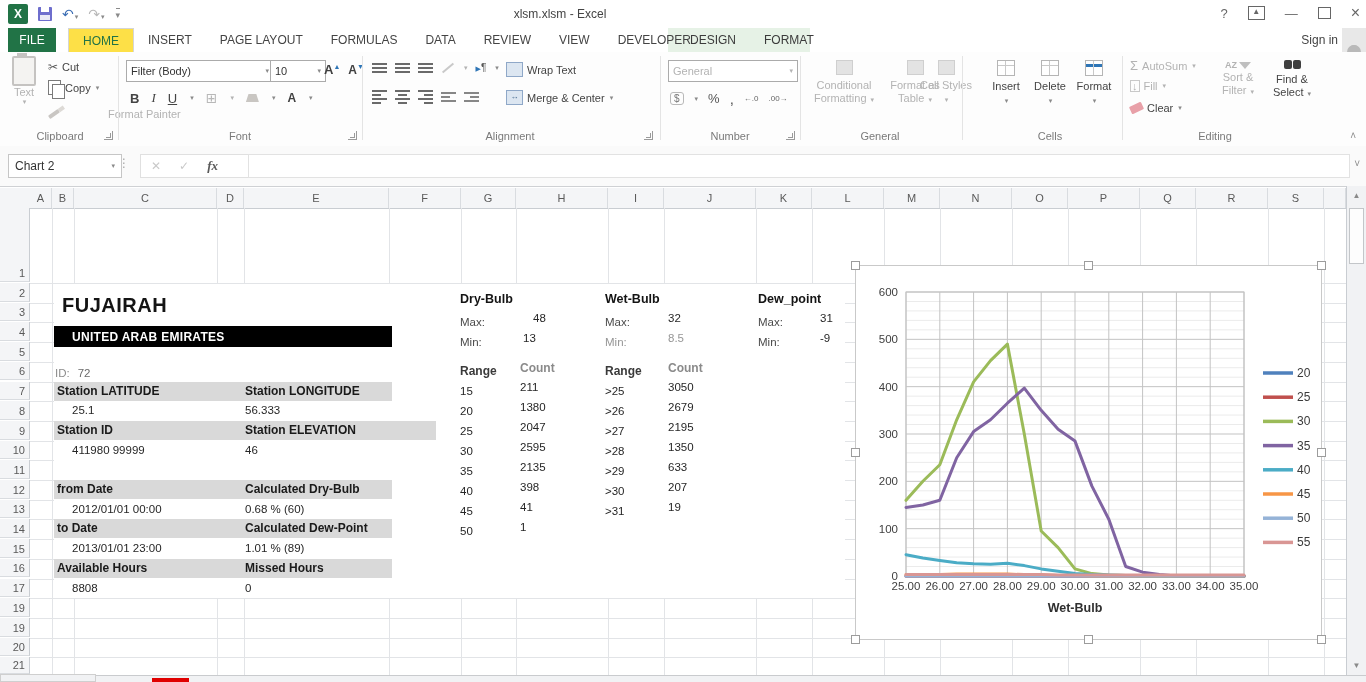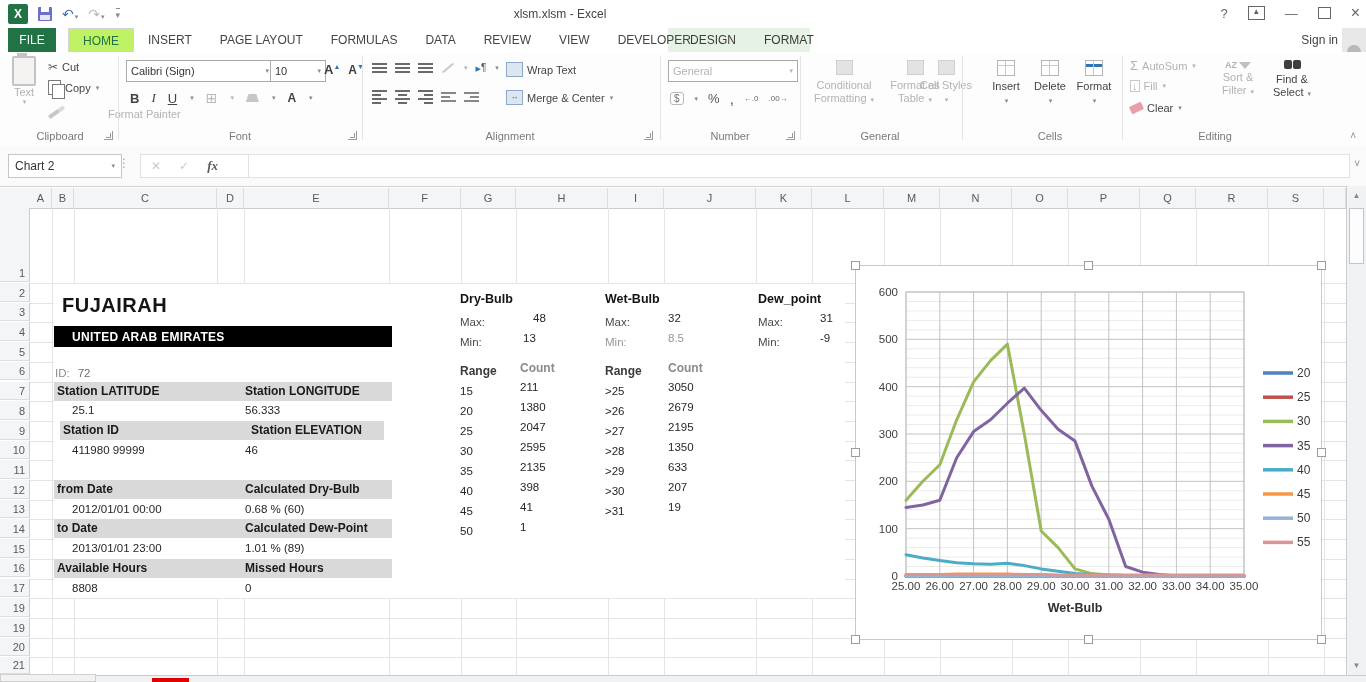--- a/index.html
+++ b/index.html
@@ -21,21 +21,21 @@
   .win-title{position:absolute;left:340px;top:7px;width:440px;text-align:center;font-size:12px;color:#444;}
   .win-controls{position:absolute;right:6px;top:4px;display:flex;align-items:center;gap:20px;color:#666;}
   .wc{font-size:13px;color:#666;}
   .wc-ribbon{width:15px;height:12px;border:1px solid #666;position:relative;font-size:8px;text-align:center;line-height:10px;color:#666;}
   .wc-restore{width:11px;height:10px;border:1px solid #666;position:relative;background:#fff;}
   .wc-restore:before{content:"";position:absolute;left:2px;top:-4px;width:10px;height:9px;border:1px solid #666;z-index:-1;}
   
   .tabrow{position:absolute;left:0;top:28px;width:1366px;height:24px;display:flex;align-items:stretch;z-index:1;}
   .tab-file{width:48px;margin-left:8px;background:#217346;color:#fff;font-size:12px;display:flex;align-items:center;justify-content:center;}
   .tab{padding:0 14px;font-size:12px;color:#444;display:flex;align-items:center;}
-  .tab.active{background:#bef264;color:#217346;border:1px solid #D5D5D5;border-bottom:none;}
+  .tab.active{background:#fde047;color:#217346;border:1px solid #D5D5D5;border-bottom:none;}
   .tab.ctx{color:#3B3B3B;}
   .signin{position:absolute;right:28px;top:33px;font-size:12px;color:#444;}
   .avatar{position:absolute;right:0;top:28px;width:24px;height:24px;background:#E8E8E8;display:flex;align-items:flex-end;justify-content:center;overflow:hidden;}
   .avatar-head{width:8px;height:8px;background:#B9B9B9;border-radius:50%;margin-bottom:-1px;}
   .avatar-body{width:14px;height:7px;background:#B9B9B9;border-radius:7px 7px 0 0;}
   
   .ribbon{position:absolute;left:0;top:52px;width:1366px;height:94px;background:#FDFDFD;border-bottom:1px solid #D5D5D5;z-index:1;font-size:11px;color:#444;}
   .vsep{position:absolute;top:4px;height:84px;width:1px;background:#E4E4E4;}
   .grp-label{position:absolute;top:78px;font-size:11px;color:#7A7A7A;text-align:center;}
   .launcher{position:absolute;top:79px;width:8px;height:8px;border-right:1px solid #9A9A9A;border-bottom:1px solid #9A9A9A;}
@@ -191,21 +191,21 @@
       </div>
     <div class="rb-item" style="left:48px;top:56px;gap:48px;">
         <span class="ic-brush"></span>
         <span class="muted">Format Painter</span>
       </div>
     <div class="grp-label" style="left:20px;width:80px;">Clipboard</div>
     <div class="launcher" style="left:104px;"></div>
     <div class="vsep" style="left:118px;"></div>
 
     <div class="fontbox" style="position:absolute;left:126px;top:8px;width:138px;">
-        <span>Calibri (Sign)</span>
+        <span>Filter (Body)</span>
         <span class="dd">▾</span>
       </div>
     <div class="fontbox" style="position:absolute;left:270px;top:8px;width:46px;">
         <span>10</span>
         <span class="dd">▾</span>
       </div>
     <div class="rb-item" style="left:324px;top:10px;gap:8px;">
       <span style="font-size:13px;font-weight:bold;color:#404040;">A<sup style="font-size:7px;color:#2E75B6;">▲</sup></span>
       <span style="font-size:12px;font-weight:bold;color:#404040;">A<sup style="font-size:7px;color:#2E75B6;">▼</sup></span>
     </div>
@@ -479,21 +479,21 @@
         <div class="sc banner" style="left: 54px; top: 140px; width: 338px; height: 21px;">UNITED ARAB EMIRATES</div>
         <div class="sc" style="left: 55px; top: 177px;"><div class="idlbl" style="display: inline;">ID:</div><div class="idval" style="display: inline;">72</div></div>
         <div class="sc trow-h" style="left: 54px; top: 195.5px; width: 338px; height: 19px; line-height: 19px;">
           <div style="position: absolute; left: 3px; top: 0px;">Station LATITUDE</div>
           <div style="position: absolute; left: 191px; top: 0px;">Station LONGITUDE</div>
         </div>
         <div class="sc trow-v" style="left: 54px; top: 215.2px; width: 338px; height: 19px; line-height: 19px;">
           <div style="position: absolute; left: 18px; top: 0px;">25.1</div>
           <div style="position: absolute; left: 191px; top: 0px;">56.333</div>
         </div>
-        <div class="sc trow-h" style="left: 60px; top: 234.9px; width: 324px; height: 19px; line-height: 19px; text-decoration: underline;">
+        <div class="sc trow-h" style="left: 54px; top: 234.9px; width: 382px; height: 19px; line-height: 19px; text-decoration: underline;">
           <div style="position: absolute; left: 3px; top: 0px;">Station ID</div>
           <div style="position: absolute; left: 191px; top: 0px;">Station ELEVATION</div>
         </div>
         <div class="sc trow-v" style="left: 54px; top: 254.6px; width: 338px; height: 19px; line-height: 19px;">
           <div style="position: absolute; left: 18px; top: 0px;">411980 99999</div>
           <div style="position: absolute; left: 191px; top: 0px;">46</div>
         </div>
         <div class="sc trow-h" style="left: 54px; top: 294px; width: 338px; height: 19px; line-height: 19px;">
           <div style="position: absolute; left: 3px; top: 0px;">from Date</div>
           <div style="position: absolute; left: 191px; top: 0px;">Calculated Dry-Bulb</div>

